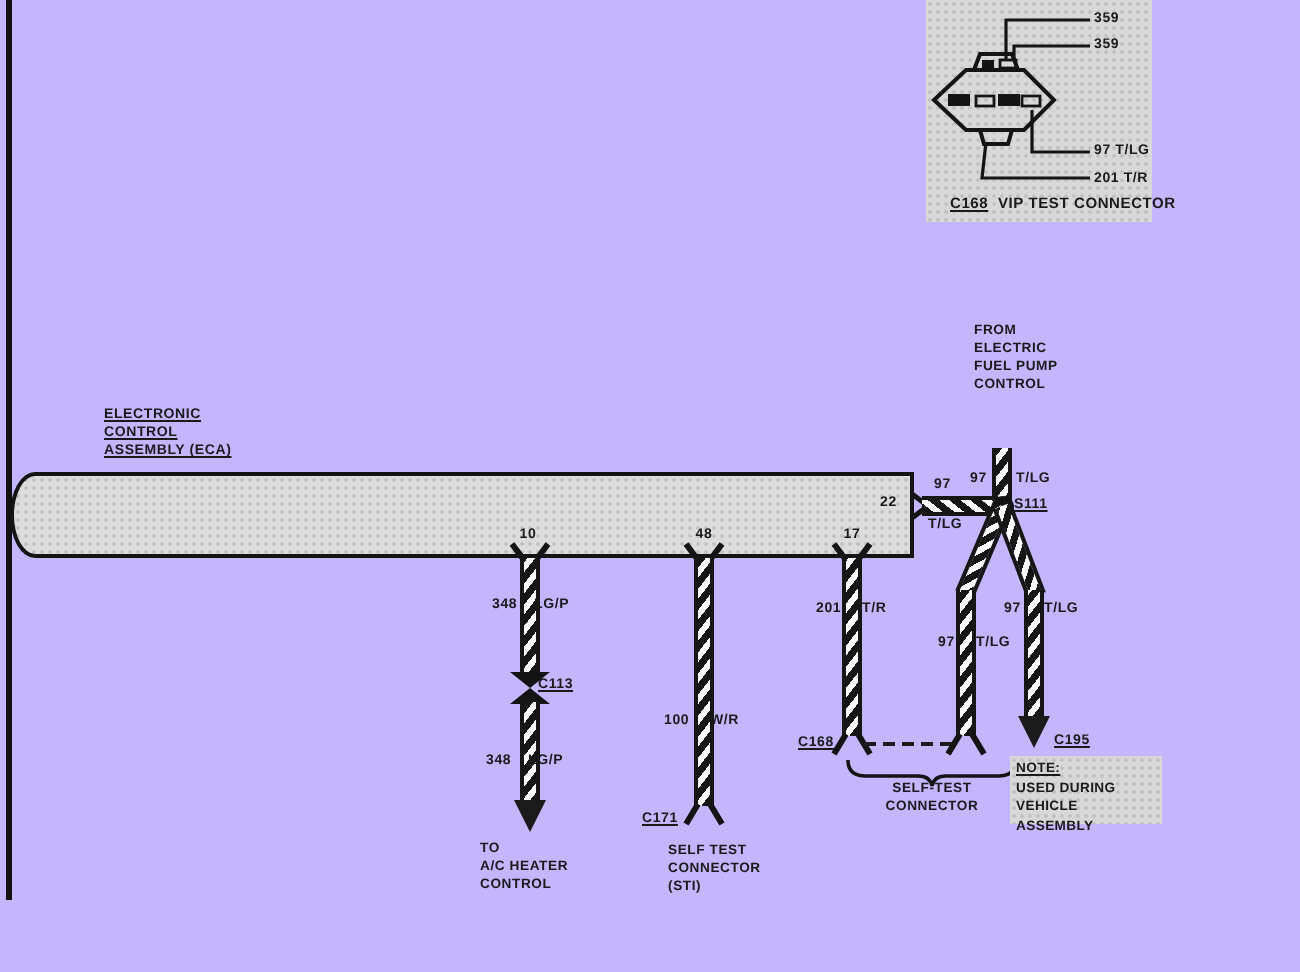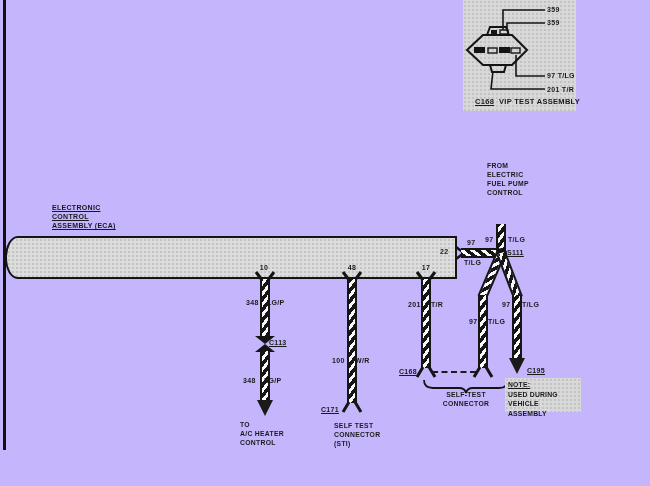--- a/index.html
+++ b/index.html
@@ -64,21 +64,21 @@
       <polyline points="40,30 40,10 82,10" fill="none" stroke="#141414" stroke-width="1.6"></polyline>
       <polyline points="44,30 44,23 82,23" fill="none" stroke="#141414" stroke-width="1.6"></polyline>
       <polyline points="53,55 53,76 82,76" fill="none" stroke="#141414" stroke-width="1.6"></polyline>
       <polyline points="30,71 28,89 82,89" fill="none" stroke="#141414" stroke-width="1.6"></polyline>
     </svg>
     <div class="t" style="left:84px;top:6px;">359</div>
     <div class="t" style="left:84px;top:19px;">359</div>
     <div class="t" style="left:84px;top:72px;">97 T/LG</div>
     <div class="t" style="left:84px;top:86px;">201 T/R</div>
     <div class="t u" style="left:12px;top:98px;font-size:7.5px;">C168</div>
-    <div class="t" style="left:36px;top:98px;font-size:7.5px;">VIP TEST ASSEMBLY</div>
+    <div class="t" style="left:36px;top:98px;font-size:7.5px;">VIP TEST CONNECTOR</div>
   </div>
 
   <div class="t stack u-lines" style="left:52px;top:203px;">
     <div>ELECTRONIC</div>
     <div>CONTROL</div>
     <div>ASSEMBLY (ECA)</div>
   </div>
 
   <div id="eca-bar"></div>
 

